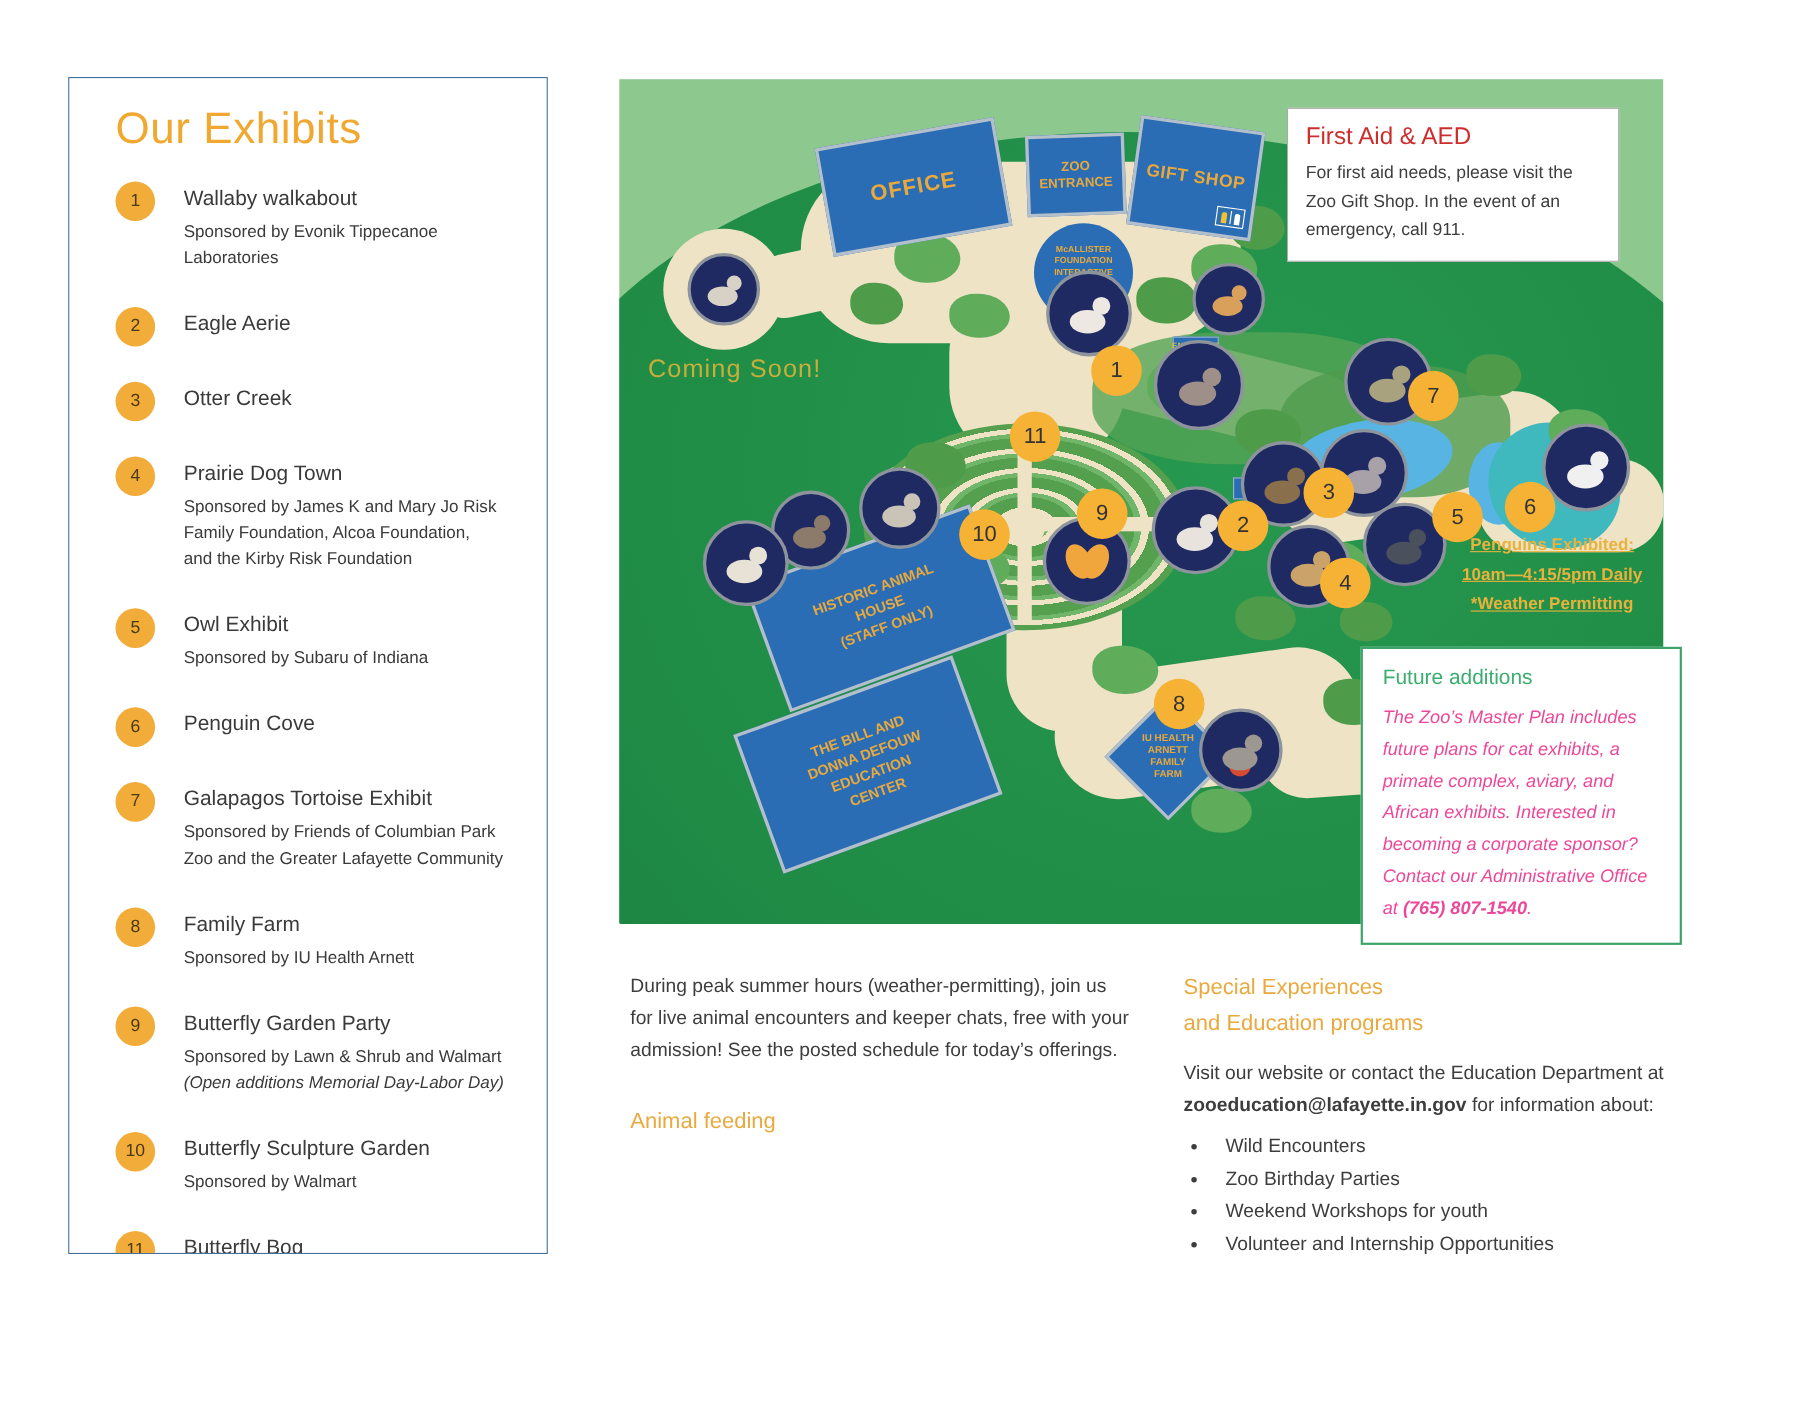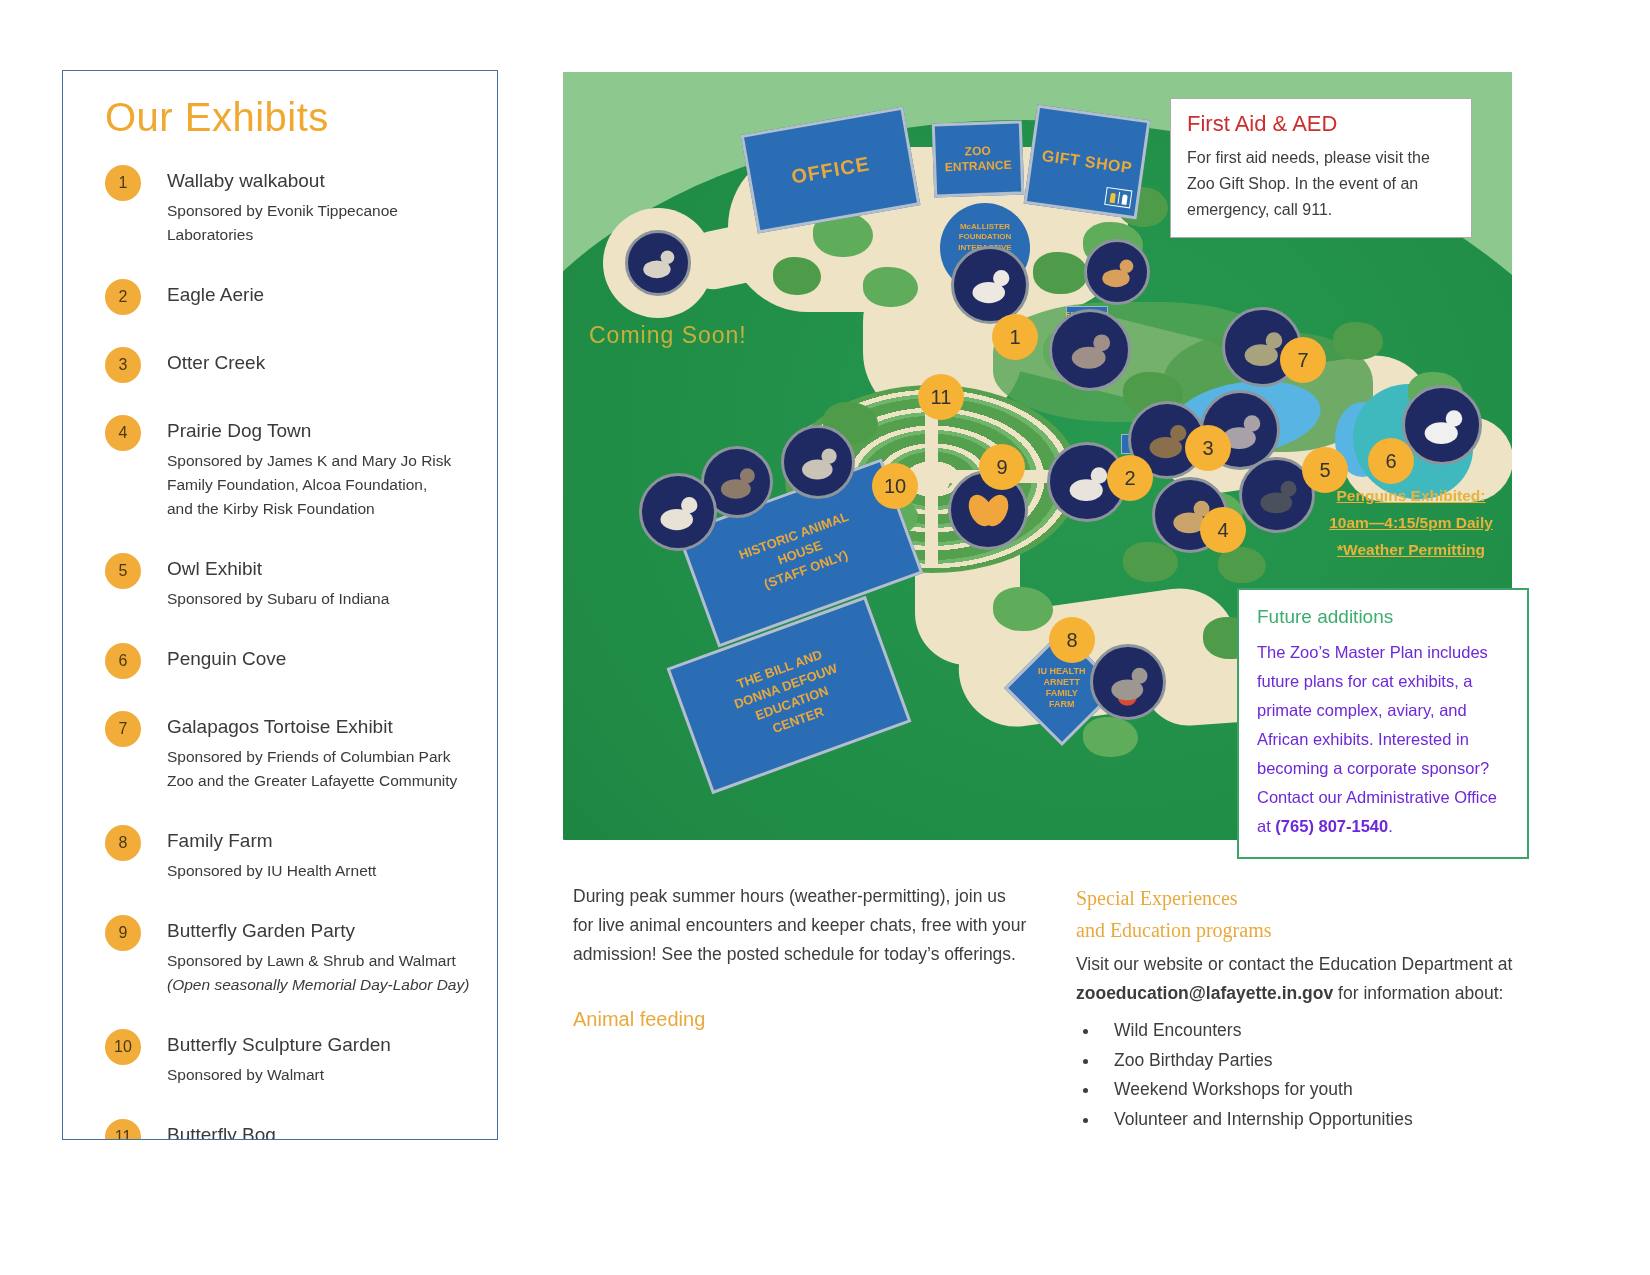--- a/index.html
+++ b/index.html
@@ -63,26 +63,26 @@
              box-sizing:border-box;padding:12px 16px 14px;z-index:8;}
   .fa-title{color:#CC2E2E;font-size:22px;margin:0 0 8px 0;font-weight:normal;}
   .fa-body{font-size:16px;line-height:26px;color:#3d3d3d;}
   .penguin-note{position:absolute;left:748px;top:410px;width:200px;text-align:center;color:#E8B23C;
                 font-weight:bold;font-size:15.5px;line-height:27px;text-decoration:underline;z-index:7;}
 
   
   .future{position:absolute;left:1237px;top:588px;width:292px;background:#fff;border:2px solid #3CA369;
           box-sizing:border-box;padding:16px 18px;z-index:9;}
   .future-title{color:#3BAD6E;font-size:19px;font-weight:normal;margin:0 0 10px 0;}
-  .future-body{font-size:16.5px;line-height:29px;margin:0;color:#6d28d9;}
+  .future-body{font-size:16.5px;line-height:29px;margin:0;color:#ec4899;font-style:italic;}
 
   .bottom-left{position:absolute;left:573px;top:882px;width:455px;}
   .bottom-right{position:absolute;left:1076px;top:882px;width:480px;}
   .sec-h{color:#E9A93D;font-size:20px;font-weight:normal;margin:0 0 12px 0;line-height:32px;}
-  .sec-h.two-line{margin-bottom:4px;font-family:Liberation Serif, serif;}
+  .sec-h.two-line{margin-bottom:15px;}
   .sec-p{font-size:17.5px;line-height:29px;margin:0;color:#3d3d3d;}
   .feeding{margin-top:34px;}
   .bullets{margin:8px 0 0 0;padding-left:24px;}
   .bullets li{font-size:17.5px;line-height:29.5px;padding-left:14px;color:#3d3d3d;}
 </style>
 </head>
 <body>
 
 <div class="page">
 
@@ -151,21 +151,21 @@
         <div class="ex-name">Family Farm</div>
       <div class="ex-sponsor">Sponsored by IU Health Arnett</div>
           </div>
     </div>
 
     <div class="ex-item">
       <span class="num-badge">9</span>
       <div class="ex-text">
         <div class="ex-name">Butterfly Garden Party</div>
       <div class="ex-sponsor">Sponsored by Lawn &amp; Shrub and Walmart</div>
-            <div class="ex-sponsor italic">(Open seasonally Memorial Day-Labor Day)</div>
+            <div class="ex-sponsor italic">(Open additions Memorial Day-Labor Day)</div>
           </div>
     </div>
 
     <div class="ex-item">
       <span class="num-badge">10</span>
       <div class="ex-text">
         <div class="ex-name">Butterfly Sculpture Garden</div>
       <div class="ex-sponsor">Sponsored by Walmart</div>
           </div>
     </div>

